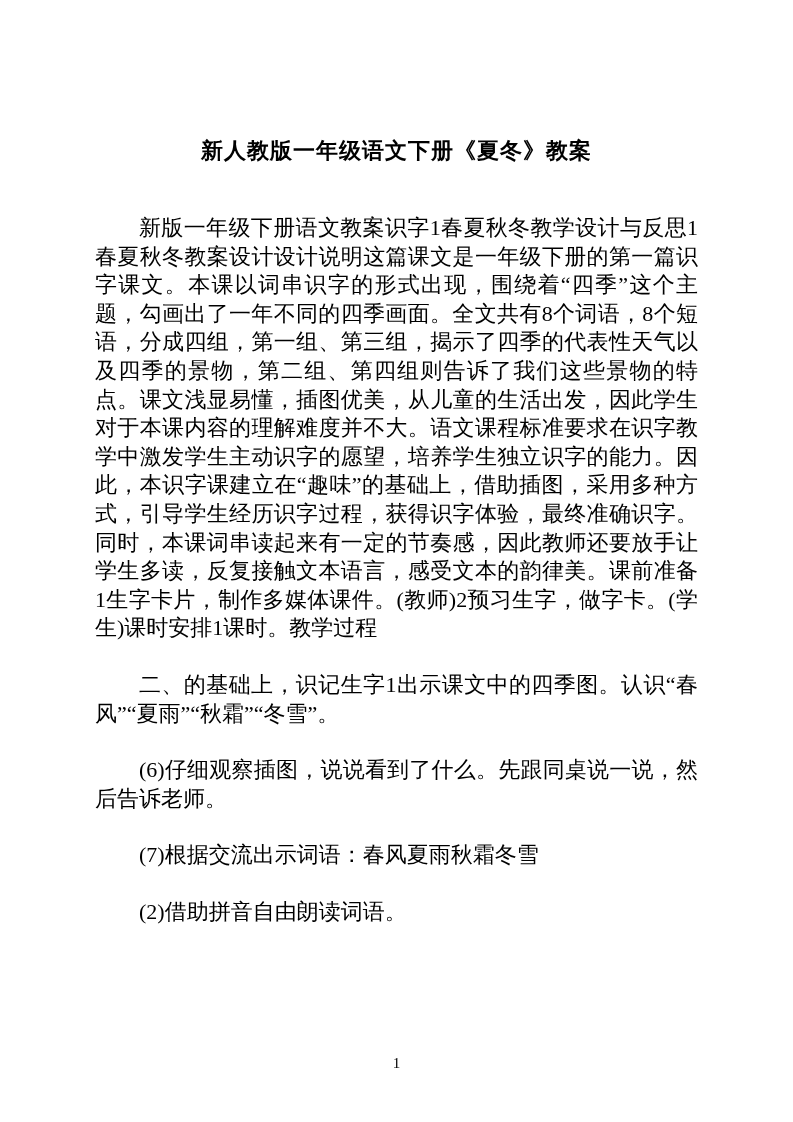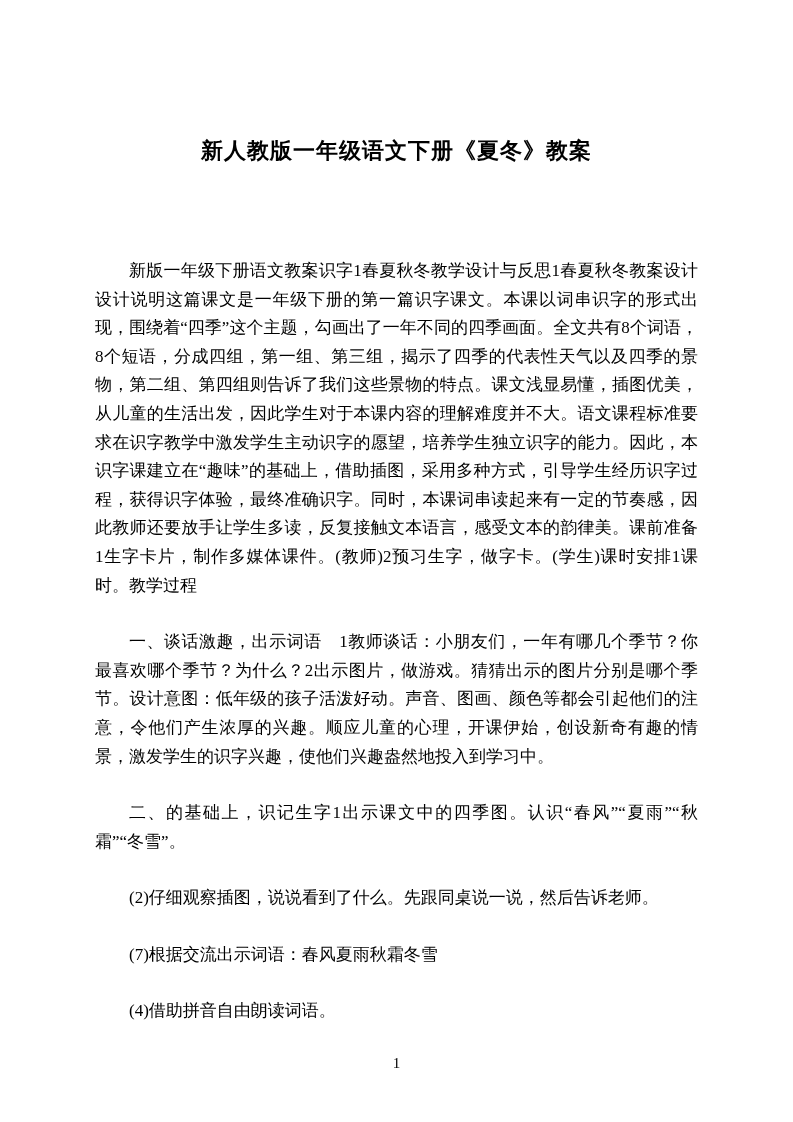--- a/index.html
+++ b/index.html
@@ -17,33 +17,33 @@
   }
   .page {
     box-sizing: border-box;
     width: 793px;
     height: 1122px;
     background: #ffffff;
     padding: 136px 95px 0 95px;
     position: relative;
   }
   .doc-title {
-    margin: 0 0 91px 0;
+    margin: 0 0 48px 0;
     text-align: center;
     font-size: 22px;
     font-weight: bold;
     font-family: "Liberation Sans", "DejaVu Sans", sans-serif;
     letter-spacing: 1px;
   }
   .doc-body {
     width: 100%;
   }
   .para {
     margin: 0 0 28px 0;
-    font-size: 17px;
+    font-size: 22px;
     line-height: 28.6px;
     text-align: justify;
     text-justify: inter-ideograph;
     text-indent: 2em;
     word-break: break-all;
   }
   .page-number {
     position: absolute;
     left: 0;
     right: 0;
@@ -53,21 +53,20 @@
   }
 </style>
 </head>
 <body>
 
 <div class="page">
   <h1 class="doc-title">新人教版一年级语文下册《夏冬》教案</h1>
 
   <div class="doc-body">
       <p class="para">新版一年级下册语文教案识字1春夏秋冬教学设计与反思1春夏秋冬教案设计设计说明这篇课文是一年级下册的第一篇识字课文。本课以词串识字的形式出现，围绕着“四季”这个主题，勾画出了一年不同的四季画面。全文共有8个词语，8个短语，分成四组，第一组、第三组，揭示了四季的代表性天气以及四季的景物，第二组、第四组则告诉了我们这些景物的特点。课文浅显易懂，插图优美，从儿童的生活出发，因此学生对于本课内容的理解难度并不大。语文课程标准要求在识字教学中激发学生主动识字的愿望，培养学生独立识字的能力。因此，本识字课建立在“趣味”的基础上，借助插图，采用多种方式，引导学生经历识字过程，获得识字体验，最终准确识字。同时，本课词串读起来有一定的节奏感，因此教师还要放手让学生多读，反复接触文本语言，感受文本的韵律美。课前准备1生字卡片，制作多媒体课件。(教师)2预习生字，做字卡。(学生)课时安排1课时。教学过程</p>
-      <p class="para">一、谈话激趣，出示词语　1教师谈话：小朋友们，一年有哪几个季节？你最喜欢哪个季节？为什么？2出示图片，做游戏。猜猜出示的图片分别是哪个季节。设计意图：低年级的孩子活泼好动。声音、图画、颜色等都会引起他们的注意，令他们产生浓厚的兴趣。顺应儿童的心理，开课伊始，创设新奇有趣的情景，激发学生的识字兴趣，使他们兴趣盎然地投入到学习中。</p>
       <p class="para">二、的基础上，识记生字1出示课文中的四季图。认识“春风”“夏雨”“秋霜”“冬雪”。</p>
-      <p class="para">(2)仔细观察插图，说说看到了什么。先跟同桌说一说，然后告诉老师。</p>
+      <p class="para">(6)仔细观察插图，说说看到了什么。先跟同桌说一说，然后告诉老师。</p>
       <p class="para">(7)根据交流出示词语：春风夏雨秋霜冬雪</p>
-      <p class="para">(4)借助拼音自由朗读词语。</p>
+      <p class="para">(2)借助拼音自由朗读词语。</p>
     </div>
 
   <div class="page-number">1</div>
 </div>
 
 </body></html>

